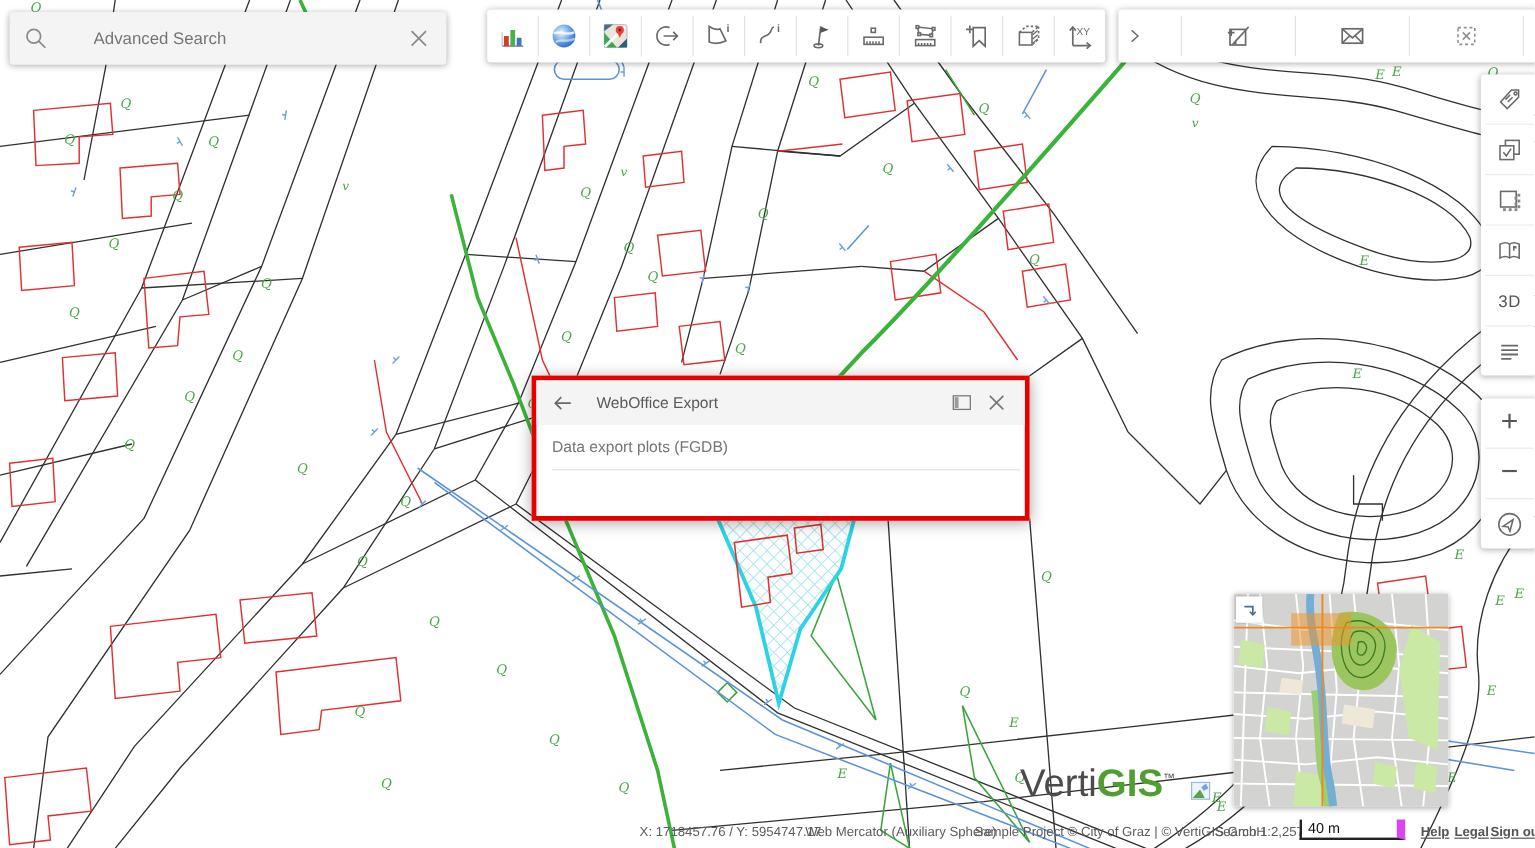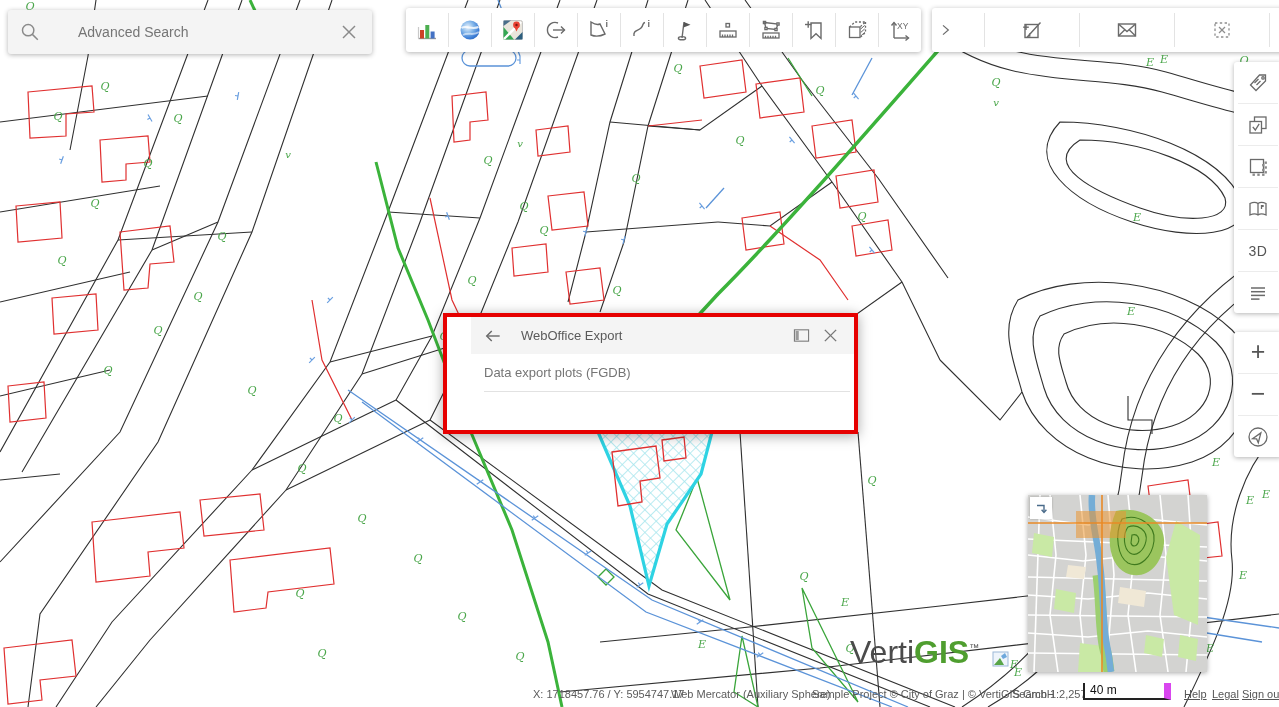--- a/index.html
+++ b/index.html
@@ -25,28 +25,28 @@
   
   .side-toolbar{display:flex;flex-direction:column;width:48px;}
   #side-tools{left:1234px;top:62px;}
   #zoom-tools{left:1234px;top:332px;}
   .side-btn{height:41px;display:flex;align-items:center;justify-content:center;cursor:pointer;color:#5f5f5f;}
   .side-sep{height:1px;background:#ececec;margin:0 4px;}
   .side-label{font-size:14px;color:#555;letter-spacing:.5px;}
   .zoom-glyph{font-size:25px;font-weight:400;color:#555;line-height:1;margin-top:-3px;}
   
   #export-dialog{position:absolute;left:443px;top:313px;width:415px;height:121px;box-sizing:border-box;
-                 border:4px solid #e60000;background:#fff;box-shadow:0 2px 12px rgba(0,0,0,.35);padding-left:24px;}
+                 border:4px solid #e60000;background:#fff;box-shadow:0 2px 12px rgba(0,0,0,.35);}
   .dlg-header{height:37px;background:#f4f4f4;display:flex;align-items:center;padding:0 10px 0 12px;}
   .dlg-title{font-size:13px;color:#5a5a5a;margin-left:18px;flex:1;}
   .dlg-row{height:37px;display:flex;align-items:center;padding-left:13px;font-size:13px;color:#757575;cursor:pointer;}
   .dlg-row-sep{height:1px;background:#e2e2e2;margin:0 4px 0 13px;}
   
   .status-text{position:absolute;top:688px;font-size:11px;color:#5b5b5b;white-space:nowrap;}
-  .status-link{position:absolute;top:688px;font-size:11px;color:#555;text-decoration:underline;cursor:pointer;white-space:nowrap;}
+  .status-link{position:absolute;top:688px;font-size:11px;color:#555;text-decoration:underline;cursor:pointer;white-space:nowrap;font-weight:bold;}
   #scalebar{position:absolute;left:1083px;top:683px;width:88px;height:17px;background:#fff;
             border-left:2px solid #222;border-right:7px solid #d946ef;border-bottom:2px solid #222;
             font-size:12px;color:#111;line-height:15px;padding-left:5px;box-sizing:border-box;}
   
   #watermark{position:absolute;left:850px;top:634px;font-size:32px;color:#4b4b4b;pointer-events:none;}
   #watermark .gis{color:#4f9e2f;font-weight:bold;}
   #watermark .tm{font-size:10px;vertical-align:super;color:#4b4b4b;}
   
   #overview{position:absolute;left:1028px;top:495px;width:179px;height:177px;background:#fff;
             box-shadow:0 1px 5px rgba(0,0,0,.35);}

